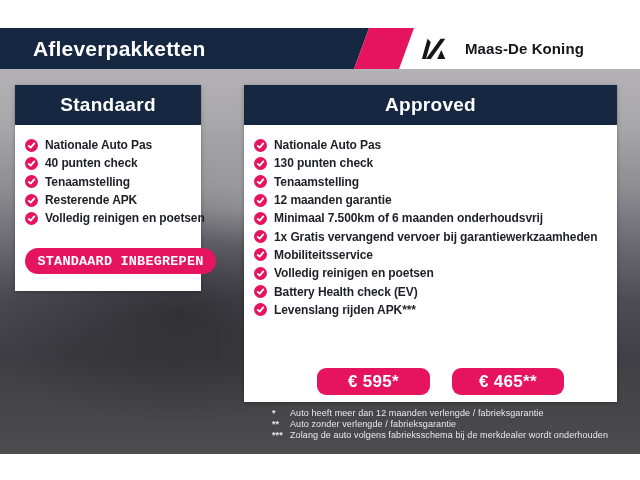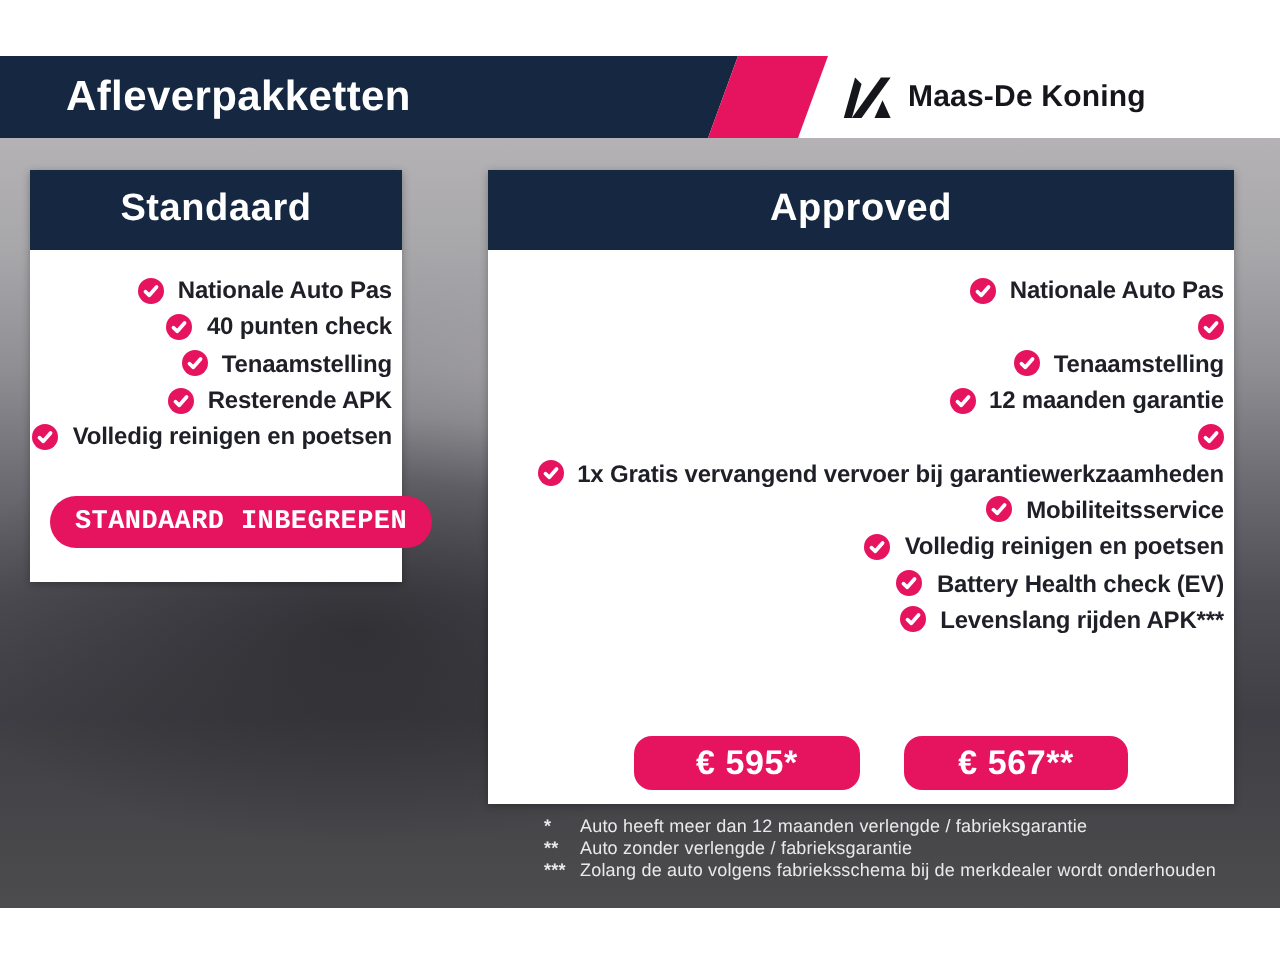--- a/index.html
+++ b/index.html
@@ -17,21 +17,21 @@
     clip-path:polygon(0 0, 100% 0, calc(100% - 15px) 100%, 0 100%);
   }
   .header-pink {
     position:absolute; left:354px; top:0; width:60px; height:41px; background:#e6135e;
     clip-path:polygon(15px 0, 60px 0, 45px 100%, 0 100%);
   }
   .header-title {
     position:absolute; left:33px; top:0; height:41px; display:flex; align-items:center;
     color:#ffffff; font-size:21px; font-weight:700; letter-spacing:.2px;
   }
-  .brand { position:absolute; left:421px; top:0; height:41px; display:flex; align-items:center; gap:7px; }
+  .brand { position:absolute; left:421px; top:0; height:41px; display:flex; align-items:center; gap:18px; }
   .brand svg { width:26px; height:21px; display:block; }
   .brand-name { font-size:15px; font-weight:700; color:#15151c; letter-spacing:.1px; }
 
   
   .photo-bg {
     position:absolute; top:69px; left:0; width:640px; height:385px;
     background:
       radial-gradient(ellipse 230px 110px at 62% 50%, rgba(16,18,34,0.88) 0%, rgba(16,18,34,0) 70%),
       radial-gradient(ellipse 300px 150px at 28% 64%, rgba(28,28,32,0.55) 0%, rgba(28,28,32,0) 72%),
       radial-gradient(ellipse 220px 90px at 44% 30%, rgba(178,176,178,0.45) 0%, rgba(178,176,178,0) 70%),
@@ -42,21 +42,21 @@
   .card { position:absolute; background:#ffffff; box-shadow:0 1px 4px rgba(0,0,0,0.3); }
   .card-standard { left:15px; top:85px; width:186px; height:206px; }
   .card-approved { left:244px; top:85px; width:373px; height:317px; }
   .card-header {
     height:40px; background:#152741; display:flex; align-items:center; justify-content:center;
     color:#ffffff; font-size:19px; font-weight:700; letter-spacing:.3px;
   }
   .card-list { list-style:none; margin:11px 0 0 0; padding:0 5px 0 10px; }
   .card-list li {
     display:flex; align-items:center; gap:7px; height:18.3px;
-    font-size:12px; font-weight:700; color:#1f1f28; white-space:nowrap; letter-spacing:-0.1px;justify-content:flex-end;
+    font-size:12px; font-weight:700; color:#1f1f28; white-space:nowrap; letter-spacing:-0.1px;
   }
   .card-list li.cont { padding-left:20px; }
   .check { width:13px; height:13px; flex:0 0 13px; }
   .check svg { display:block; width:13px; height:13px; }
 
   .standard-btn {
     position:absolute; left:10px; top:163px; width:191px; height:26px;
     background:#e6135e; border-radius:13px; border:none; cursor:pointer;
     display:flex; align-items:center; justify-content:center;
     color:#ffffff; font-size:13.5px; font-weight:700; letter-spacing:.2px;
@@ -164,20 +164,21 @@
           </span>
         <span>Nationale Auto Pas</span>
       </li>
       <li>
         <span class="check">
             <svg viewBox="0 0 14 14">
               <circle cx="7" cy="7" r="7" fill="#e6135e"></circle>
               <path d="M4 7.4 L6.1 9.3 L10 4.8" stroke="#fff" stroke-width="2" fill="none" stroke-linecap="round" stroke-linejoin="round"></path>
             </svg>
           </span>
+        <span>130 punten check</span>
       </li>
       <li>
         <span class="check">
             <svg viewBox="0 0 14 14">
               <circle cx="7" cy="7" r="7" fill="#e6135e"></circle>
               <path d="M4 7.4 L6.1 9.3 L10 4.8" stroke="#fff" stroke-width="2" fill="none" stroke-linecap="round" stroke-linejoin="round"></path>
             </svg>
           </span>
         <span>Tenaamstelling</span>
       </li>
@@ -190,20 +191,21 @@
           </span>
         <span>12 maanden garantie</span>
       </li>
       <li>
         <span class="check">
             <svg viewBox="0 0 14 14">
               <circle cx="7" cy="7" r="7" fill="#e6135e"></circle>
               <path d="M4 7.4 L6.1 9.3 L10 4.8" stroke="#fff" stroke-width="2" fill="none" stroke-linecap="round" stroke-linejoin="round"></path>
             </svg>
           </span>
+        <span>Minimaal 7.500km of 6 maanden onderhoudsvrij</span>
       </li>
       <li>
         <span class="check">
             <svg viewBox="0 0 14 14">
               <circle cx="7" cy="7" r="7" fill="#e6135e"></circle>
               <path d="M4 7.4 L6.1 9.3 L10 4.8" stroke="#fff" stroke-width="2" fill="none" stroke-linecap="round" stroke-linejoin="round"></path>
             </svg>
           </span>
         <span>1x Gratis vervangend vervoer bij garantiewerkzaamheden</span>
       </li>
@@ -238,21 +240,21 @@
         <span class="check">
             <svg viewBox="0 0 14 14">
               <circle cx="7" cy="7" r="7" fill="#e6135e"></circle>
               <path d="M4 7.4 L6.1 9.3 L10 4.8" stroke="#fff" stroke-width="2" fill="none" stroke-linecap="round" stroke-linejoin="round"></path>
             </svg>
           </span>
         <span>Levenslang rijden APK***</span>
       </li>
     </ul>
     <button class="price-btn price-btn-1">€ 595*</button>
-    <button class="price-btn price-btn-2">€ 567**</button>
+    <button class="price-btn price-btn-2">€ 465**</button>
   </div>
 
   <div class="footnotes">
     <div class="footnote-row">
       <span class="footnote-marker">*</span>
       <span>Auto heeft meer dan 12 maanden verlengde / fabrieksgarantie</span>
     </div>
     <div class="footnote-row">
       <span class="footnote-marker">**</span>
       <span>Auto zonder verlengde / fabrieksgarantie</span>

